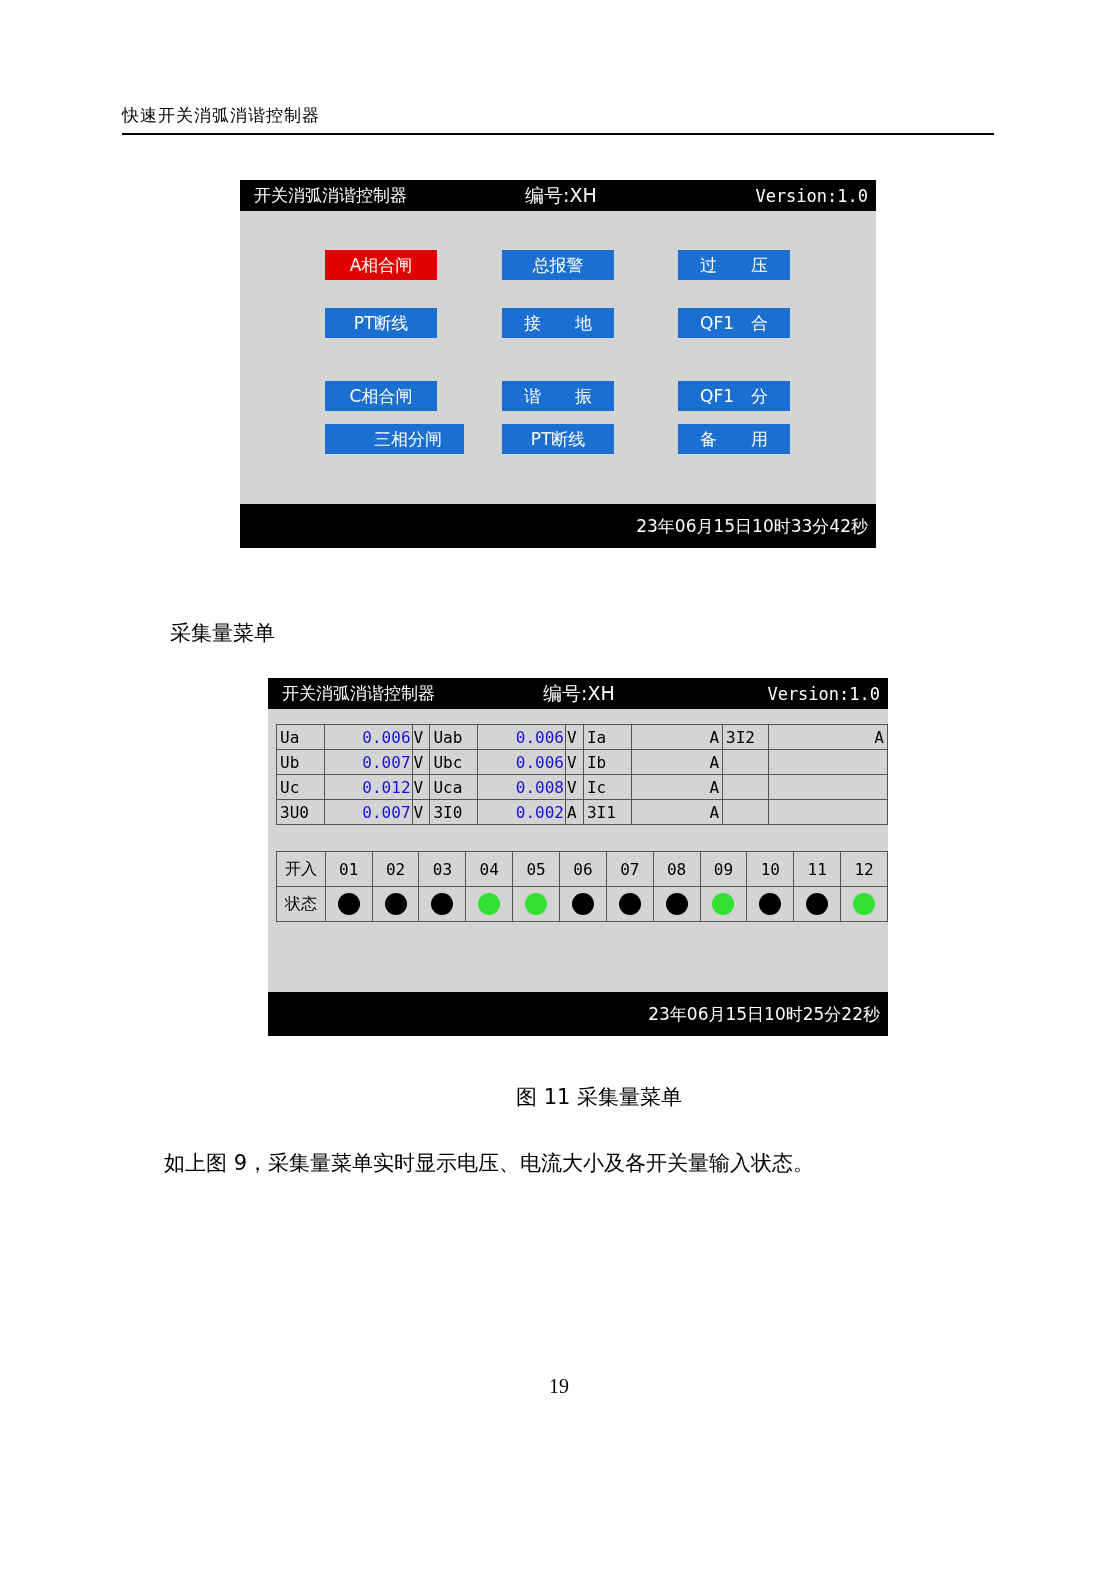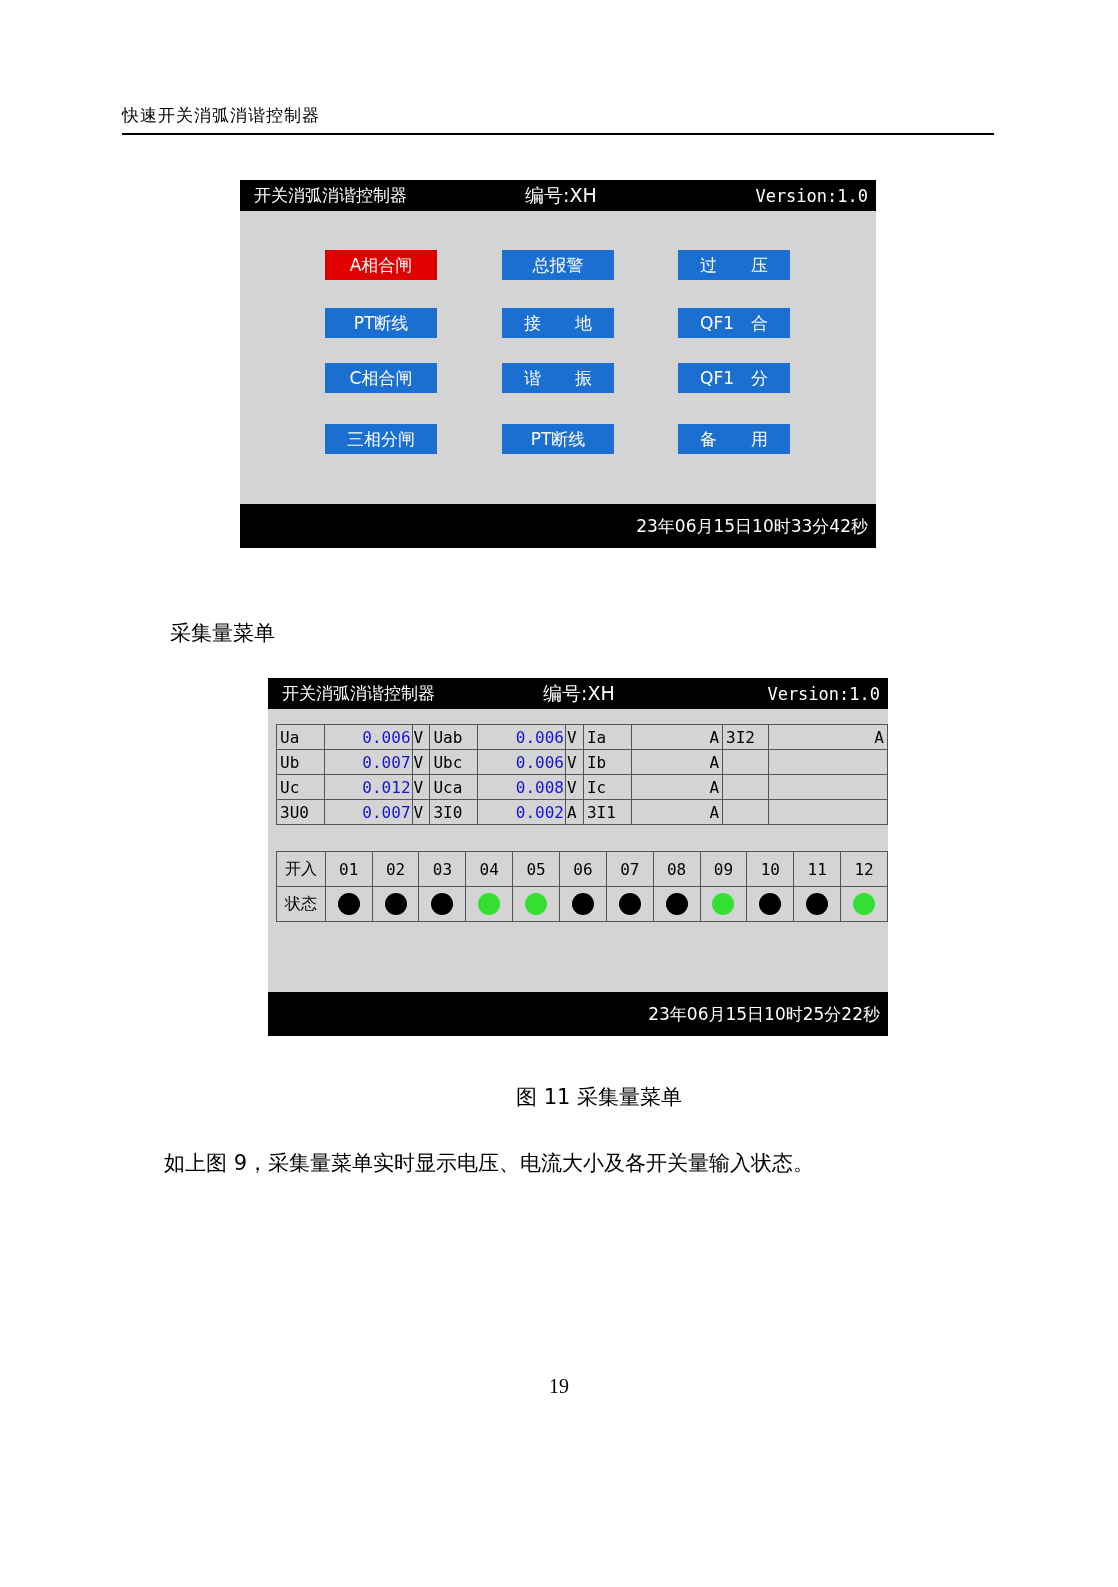--- a/index.html
+++ b/index.html
@@ -114,21 +114,21 @@
     color: #ffffff;
     background: #1b6fd0;
     white-space: pre;
   }
   .btn.red { background: #e00000; }
   .btn.col1 { left: 85px; width: 112px; }
   .btn.col2 { left: 262px; width: 112px; }
   .btn.col3 { left: 438px; width: 112px; }
   .row1 { top: 39px; }
   .row2 { top: 97px; }
-  .row3 { top: 152px; text-align: right; }
+  .row3 { top: 170px; text-align: right; }
   .row4 { top: 213px; }
 
   
   .caption {
     position: absolute;
     width: 1118px;
     text-align: center;
     font-family: "DejaVu Sans", sans-serif;
     font-size: 21px;
   }
@@ -251,21 +251,21 @@
       <div class="btn col3 row1" style="background: rgb(27, 111, 208);">过　　压</div>
 
       <div class="btn col1 row2" style="background: rgb(27, 111, 208);">PT断线</div>
       <div class="btn col2 row2" style="background: rgb(27, 111, 208);">接　　地</div>
       <div class="btn col3 row2" style="background: rgb(27, 111, 208);">QF1　合</div>
 
       <div class="btn col1 row3" style="background: rgb(27, 111, 208);">C相合闸</div>
       <div class="btn col2 row3" style="background: rgb(27, 111, 208);">谐　　振</div>
       <div class="btn col3 row3" style="background: rgb(27, 111, 208);">QF1　分</div>
 
-      <div class="btn col1 row4" style="background: rgb(27, 111, 208);">三相分闸</div>
+      <div class="btn col1 row4" style="background: rgb(27, 111, 208); padding-left: 27px;">三相分闸</div>
       <div class="btn col2 row4" style="background: rgb(27, 111, 208);">PT断线</div>
       <div class="btn col3 row4" style="background: rgb(27, 111, 208);">备　　用</div>
     </div>
     <div class="panel-footer">23年06月15日10时33分42秒</div>
   </div>
 
 
   <div class="para" id="sec-title">采集量菜单</div>
 
   <div class="device-panel" id="fig11-panel">

